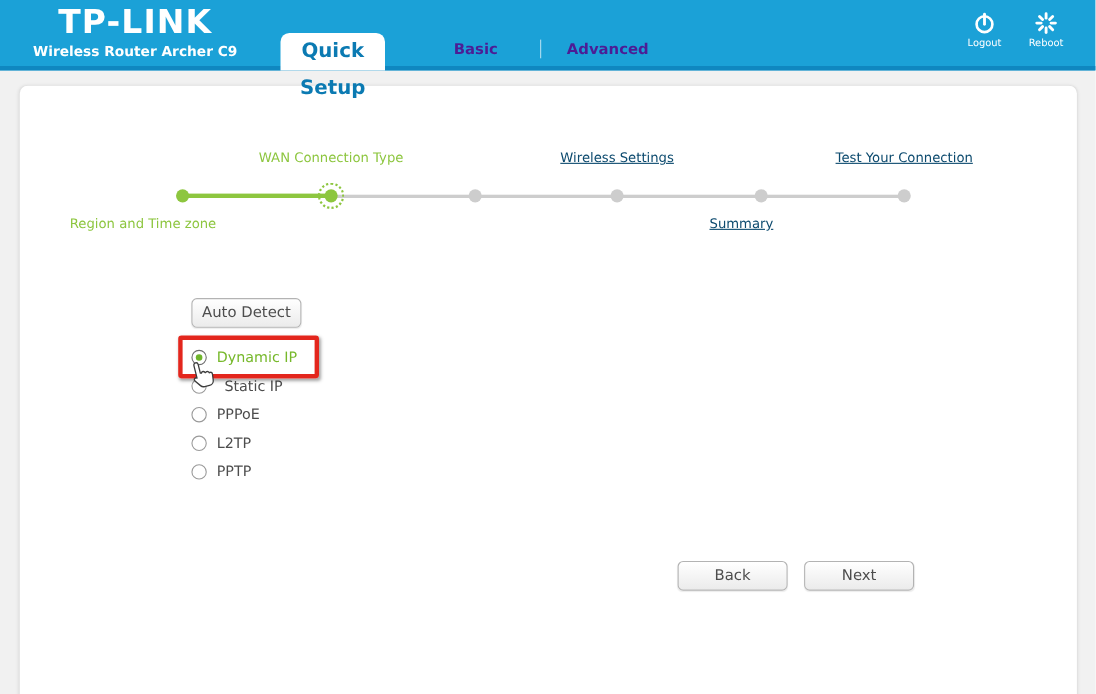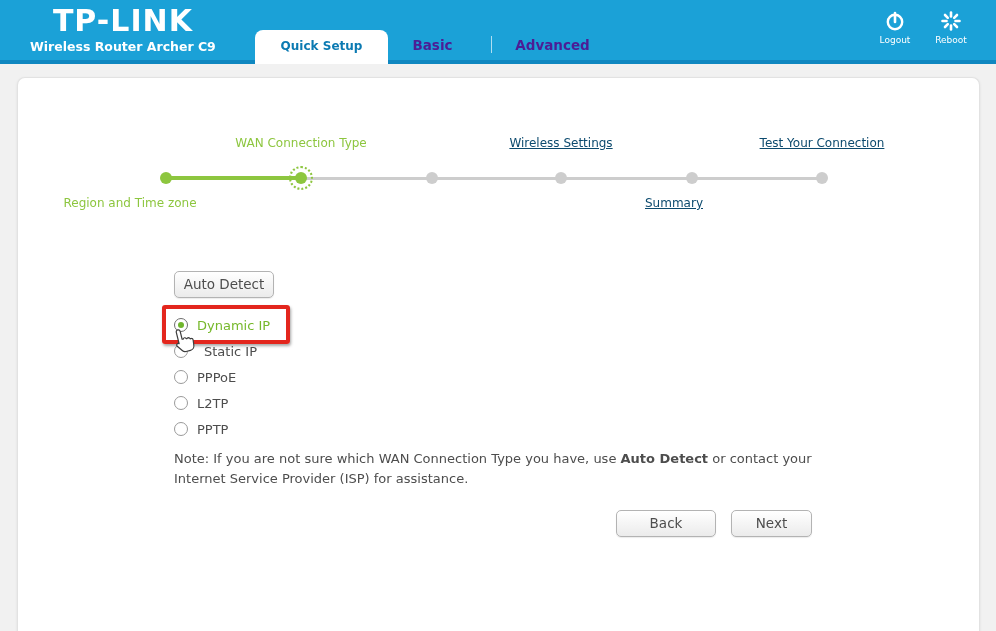--- a/index.html
+++ b/index.html
@@ -12,24 +12,24 @@
   }
 
   
   .header { position:absolute; left:0; top:0; width:996px; height:64px; background:#1ba1d7; }
   .header-strip { position:absolute; left:0; bottom:0; width:100%; height:4px; background:#0f87c0; }
   .logo-block { position:absolute; left:30px; top:5px;text-align:center; }
   .logo { color:#fff; font-size:30px; font-weight:bold; letter-spacing:1px; line-height:32px; }
   .logo-sub { color:#fff; font-size:12.5px; font-weight:bold; margin-top:2px; }
 
   .tab-active {
-    position:absolute; left:255px; top:30px; width:133px; height:34px; z-index:2;
+    position:absolute; left:255px; top:30px; width:95px; height:34px; z-index:2;
     background:#fff; border-radius:8px 8px 0 0;
     text-align:center; line-height:33px;
-    color:#0b7ab2; font-size:12px; font-weight:bold; cursor:pointer;
+    color:#0b7ab2; font-size:18px; font-weight:bold; cursor:pointer;
   }
   .tab { position:absolute; top:30px; height:33px; text-align:center; line-height:30px;
          color:#4c1d95; font-size:13.5px; font-weight:bold; cursor:pointer; }
   .tab-basic { left:395px; width:75px; }
   .tab-advanced { left:510px; width:85px; }
   .tab-sep { position:absolute; left:491px; top:36px; width:1px; height:17px; background:rgba(255,255,255,0.65); }
 
   .header-actions { position:absolute; right:22px; top:8px; display:flex; gap:10px; }
   .action { width:46px; text-align:center; cursor:pointer; }
   .action .ic { height:25px; display:flex; align-items:center; justify-content:center; }
@@ -61,21 +61,21 @@
   
   .btn {
     display:inline-block; height:27px; line-height:25px; text-align:center;
     border:1px solid #b3b3b3; border-radius:5px;
     background:linear-gradient(#ffffff,#ebebeb);
     color:#4d4d4d; font-size:13.5px; cursor:pointer;
     box-shadow:0 1px 1px rgba(0,0,0,0.08);
   }
   .btn-autodetect { position:absolute; left:156px; top:193px; width:100px; }
   .btn-back { position:absolute; left:598px; top:432px; width:100px; }
-  .btn-next { position:absolute; left:713px; top:432px; width:81px; }
+  .btn-next { position:absolute; left:713px; top:432px; width:100px; }
 
   
   .option { position:absolute; left:156px; display:flex; align-items:center; gap:9px;
             height:16px; cursor:pointer; }
   .radio { width:14px; height:14px; border-radius:50%; border:1px solid #9a9a9a;
            background:#fff; position:relative; flex:0 0 auto; }
   .radio.checked { border-color:#6e6e6e; }
   .radio.checked::after { content:""; position:absolute; left:3px; top:3px; width:6px; height:6px;
                           border-radius:50%; background:#6fb52c; }
   .opt-label { font-size:13px; color:#4d4d4d; }
@@ -189,17 +189,16 @@
     <svg width="24" height="28" viewBox="0 0 24 28">
       <path d="M8.3 3.1 C8.3 1.9 9.2 1 10.3 1 C11.4 1 12.3 1.9 12.3 3.1 L12.3 11.2 L13.3 11.4
                C13.5 10.7 14.2 10.2 15 10.3 C15.7 10.4 16.3 10.9 16.5 11.6 L17.2 11.8
                C17.5 11.3 18.1 11 18.8 11.1 C19.6 11.3 20.1 11.9 20.2 12.7 L20.3 12.8
                C20.6 12.6 21 12.5 21.4 12.6 C22.3 12.8 22.9 13.6 22.8 14.5 L22.2 19.9
                C22 22.2 20 24 17.7 24 L13.2 24 C11.8 24 10.5 23.3 9.7 22.2 L5.9 16.8
                C5.4 16.1 5.5 15.1 6.2 14.6 C6.9 14.1 7.8 14.2 8.3 14.8 Z" fill="#ffffff" stroke="#3d3d3d" stroke-width="1.2" stroke-linejoin="round"></path>
     </svg>
   </div>
 
-  <div class="note"><span>Note: If you are not sure which WAN Connection Type you have, use </span><b>Auto Detect</b><span> or contact your Internet Service Provider (ISP) for assistance.</span></div>
 
   <div class="btn btn-back">Back</div>
   <div class="btn btn-next">Next</div>
 </div>
 
 </body></html>

